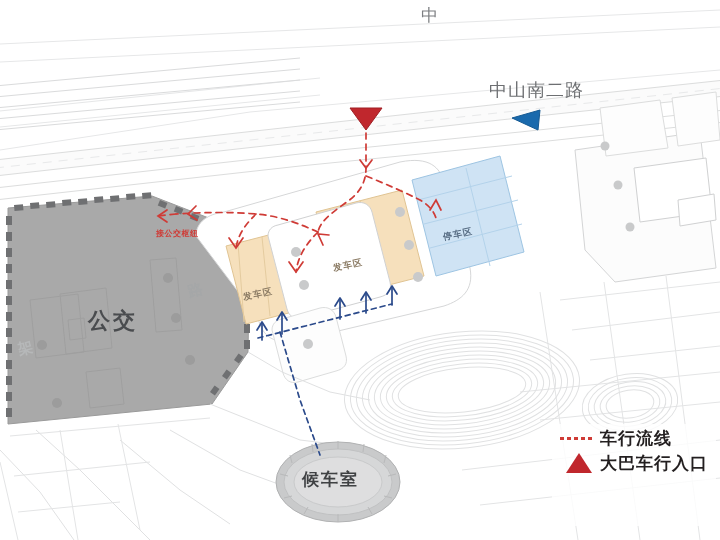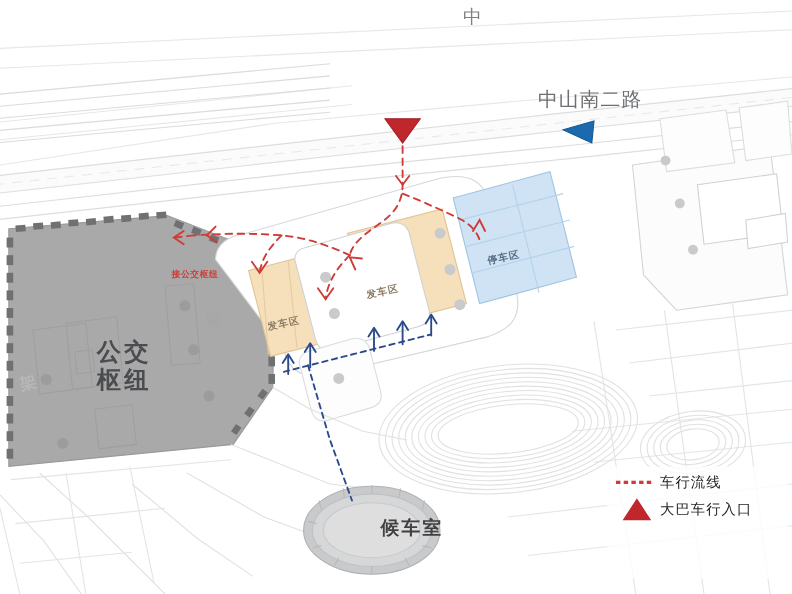--- a/index.html
+++ b/index.html
@@ -25,21 +25,21 @@
     color:#6d6f72;font-size:18px;letter-spacing:1px;font-weight:400;
   }
   .lbl-top-partial{
     color:#7d7f82;font-size:17px;letter-spacing:2px;
   }
   .lbl-hub{
     color:#4a4c4f;font-size:22px;font-weight:700;line-height:1.18;
     letter-spacing:3px;
   }
   .lbl-wait{
-    color:#3f4143;font-size:17px;font-weight:700;letter-spacing:2px;margin-left:44px;
+    color:#3f4143;font-size:17px;font-weight:700;letter-spacing:2px;
   }
   .lbl-zone{
     color:#8a7a63;font-size:9px;font-weight:700;letter-spacing:1px;
   }
   .lbl-zone-blue{
     color:#566b82;font-size:9px;font-weight:700;letter-spacing:1px;
   }
   .lbl-connect{
     color:#cf3b36;font-size:8px;font-weight:700;letter-spacing:0.5px;
   }
@@ -53,21 +53,21 @@
   #legend{
     position:absolute;left:558px;top:428px;width:150px;
   }
   .leg-row{
     display:flex;align-items:center;height:21px;margin-bottom:1px;
   }
   .leg-sym{
     width:42px;height:21px;position:relative;flex:0 0 42px;
   }
   .leg-txt{
-    font-size:13px;color:#231f20;font-weight:400;letter-spacing:1px;
+    font-size:17px;color:#231f20;font-weight:700;letter-spacing:1px;
     font-family:"DejaVu Sans","Liberation Sans",sans-serif;
   }
   .dashrow{
     position:absolute;left:2px;top:9px;width:38px;height:3px;
   }
   .dashrow i{
     position:absolute;top:0;width:4px;height:3px;display:block;
   }
   .tri{
     position:absolute;left:8px;top:2px;width:0;height:0;
@@ -378,28 +378,28 @@
 
       <rect x="552" y="424" width="164" height="102" fill="#ffffff" opacity="0.82"></rect>
     </g>
   </svg>
 
   <div class="lbl lbl-top-partial" style="left:421px;top:4px;">中</div>
 
   <div class="lbl lbl-road" style="left:489px;top:78px;">中山南二路</div>
 
   <div class="lbl lbl-hub" style="left:88px;top:308px;width:84px;">
-    <span><div>公交</div><div>枢纽</div></span>
+    <span><div>公交</div></span>
   </div>
 
   <div class="lbl lbl-ghost" style="left:188px;top:281px;transform:rotate(-14deg);">路</div>
 
   <div class="lbl lbl-ghost2" style="left:18px;top:339px;transform:rotate(-14deg);">架</div>
 
-  <div class="lbl lbl-connect" style="left:156px;top:244px;">接公交枢纽</div>
+  <div class="lbl lbl-connect" style="left:156px;top:228px;">接公交枢纽</div>
 
   <div class="lbl lbl-zone" style="left:243px;top:288px;transform:rotate(-12deg);">发车区</div>
 
   <div class="lbl lbl-zone" style="left:333px;top:259px;transform:rotate(-12deg);">发车区</div>
 
   <div class="lbl lbl-zone-blue" style="left:443px;top:228px;transform:rotate(-12deg);">停车区</div>
 
   <div class="lbl lbl-wait" style="left:302px;top:468px;">候车室</div>
 
   <div id="legend">

